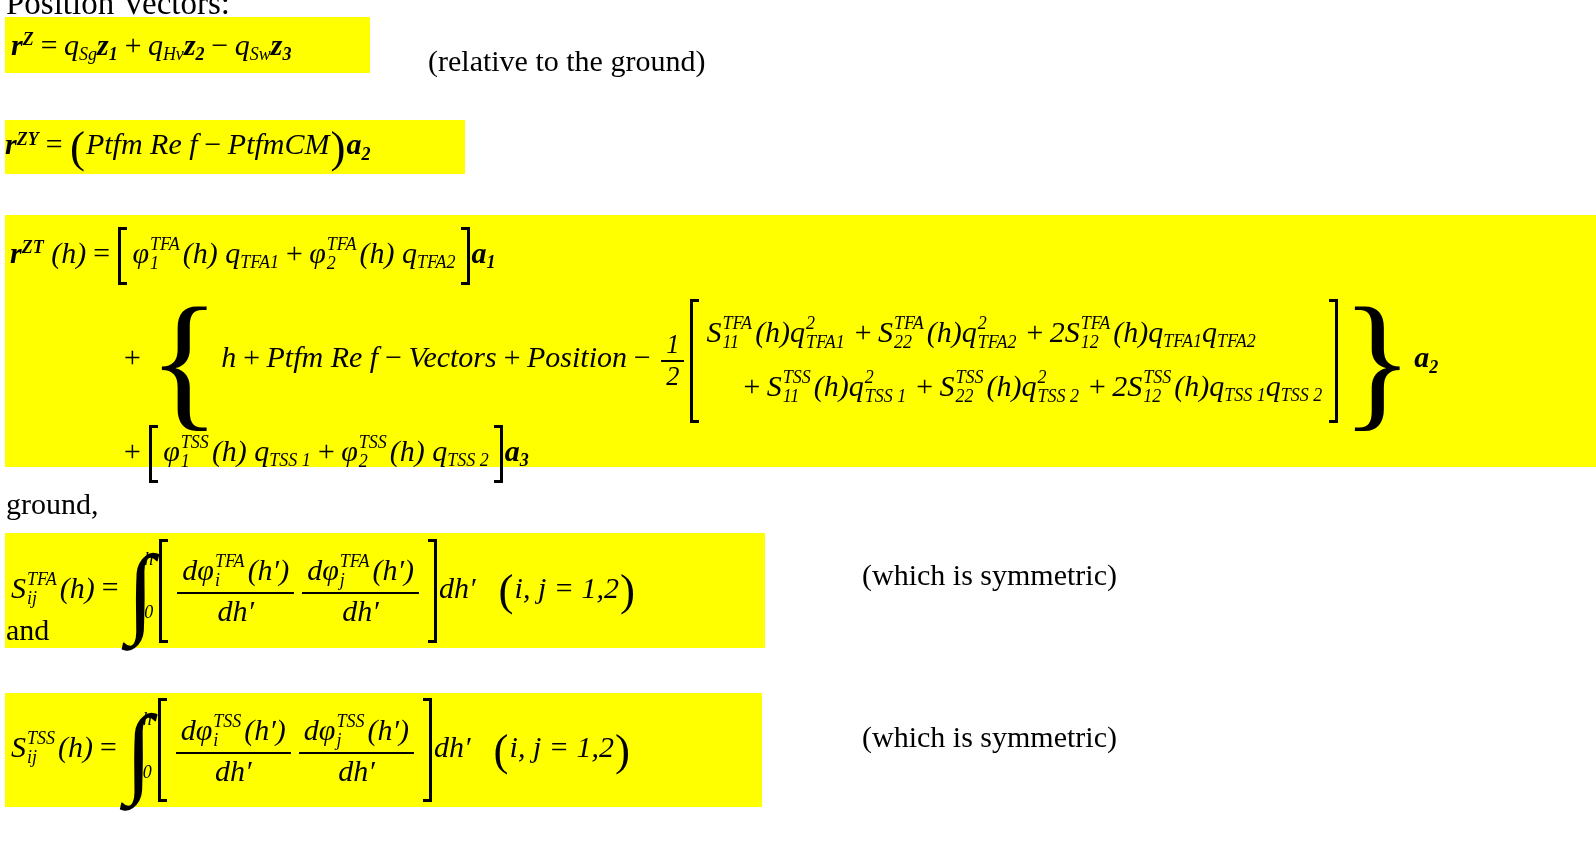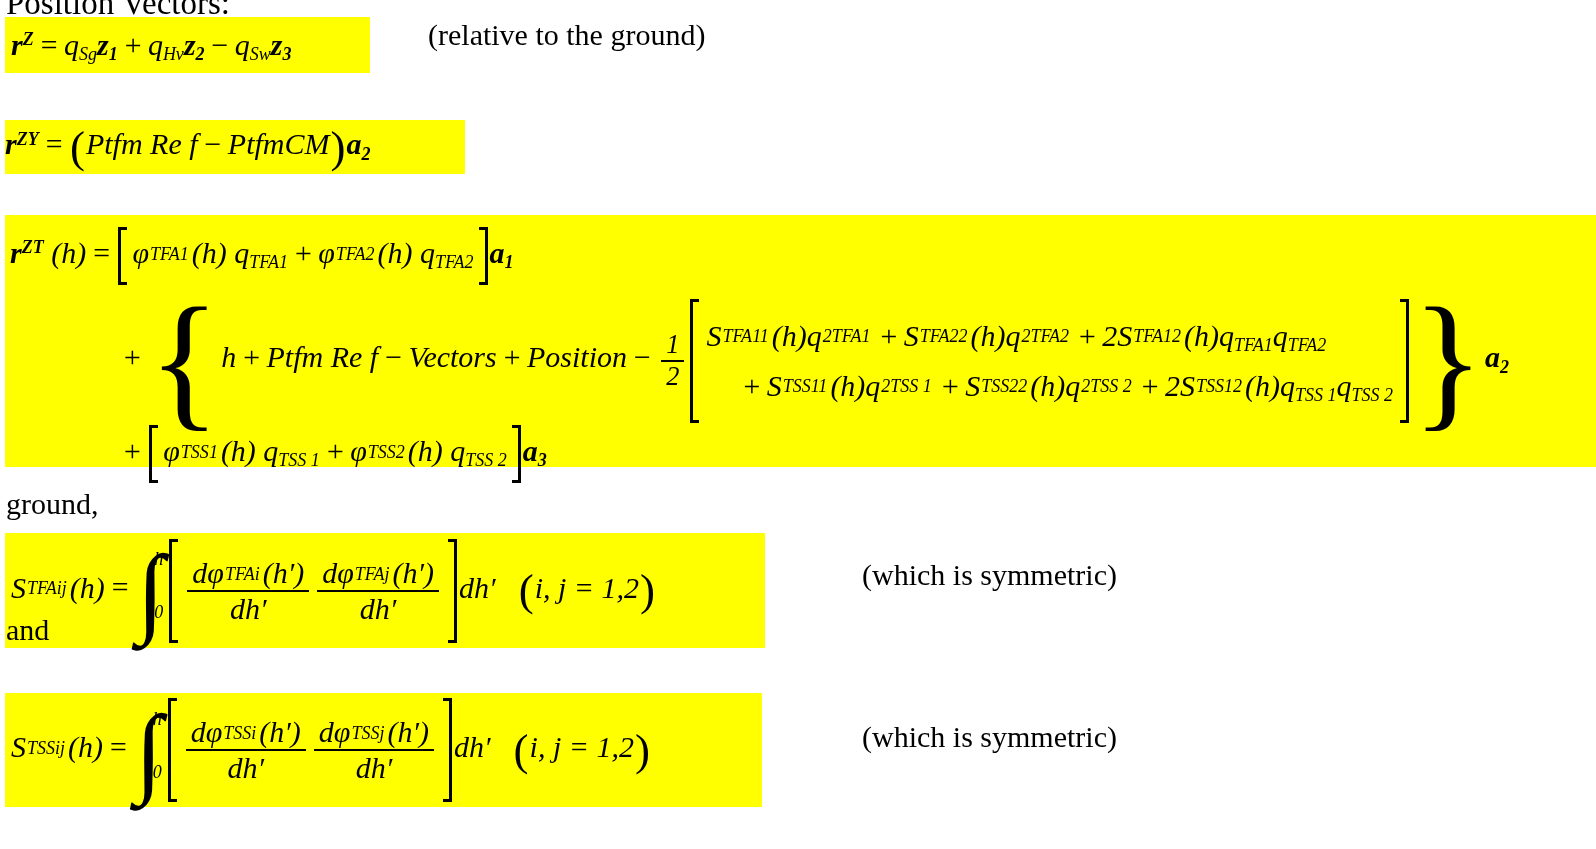--- a/index.html
+++ b/index.html
@@ -15,31 +15,31 @@
   #heading{left:6px;top:-15px;font-size:33px;text-decoration:underline;text-decoration-thickness:2px;text-underline-offset:3px}
   
   #eq1{left:5px;top:17px;width:365px;height:56px;display:flex;align-items:center;padding-left:6px;box-sizing:border-box}
   #eq2{left:5px;top:120px;width:460px;height:54px;display:flex;align-items:center;box-sizing:border-box}
   #eq3{left:5px;top:215px;width:1591px;height:252px}
   #eq3 .l1{position:absolute;left:5px;top:12px}
   #eq3 .l2{position:absolute;left:112px;top:78px}
   #eq3 .l3{position:absolute;left:112px;top:210px}
   #eq4{left:5px;top:533px;width:760px;height:115px;display:flex;align-items:center;padding-left:6px;box-sizing:border-box}
   #eq5{left:5px;top:693px;width:757px;height:114px;display:flex;align-items:center;padding-left:6px;box-sizing:border-box}
-  #note1{left:428px;top:18px}
+  #note1{left:428px;top:44px}
   #note2{left:862px;top:558px}
   #note3{left:862px;top:720px}
   #where{left:6px;top:487px}
   #and{left:6px;top:613px}
   
   .b{font-weight:bold}
   sup{font-size:0.6em;line-height:0;vertical-align:0.55em}
   sub{font-size:0.6em;line-height:0;vertical-align:-0.3em}
   .op{margin:0 5px}
-  .ss{display:inline-flex;flex-direction:row;align-items:flex-start;vertical-align:middle;
+  .ss{display:inline-flex;flex-direction:column;align-items:flex-start;vertical-align:middle;
       font-size:0.6em;line-height:1.05;margin:0 3px 0 1px;transform:translateY(-2px)}
   .frac{display:inline-flex;flex-direction:column;align-items:center;vertical-align:middle;
         line-height:1.12;margin:0 4px}
   .frac .num{padding:0 5px}
   .frac .den{border-top:2px solid #000;align-self:stretch;text-align:center;padding:0 5px}
   .f12{font-size:0.88em}
   .stack2{display:inline-flex;flex-direction:column;align-items:flex-start;row-gap:14px;vertical-align:middle;margin:0 2px}
   .stack2 .r2{margin-left:30px}
   .sqb{display:inline-block;vertical-align:middle;width:9px;border:3px solid #000;box-sizing:border-box}
   .sqb.l{border-right:0;margin:0 5px 0 2px}

